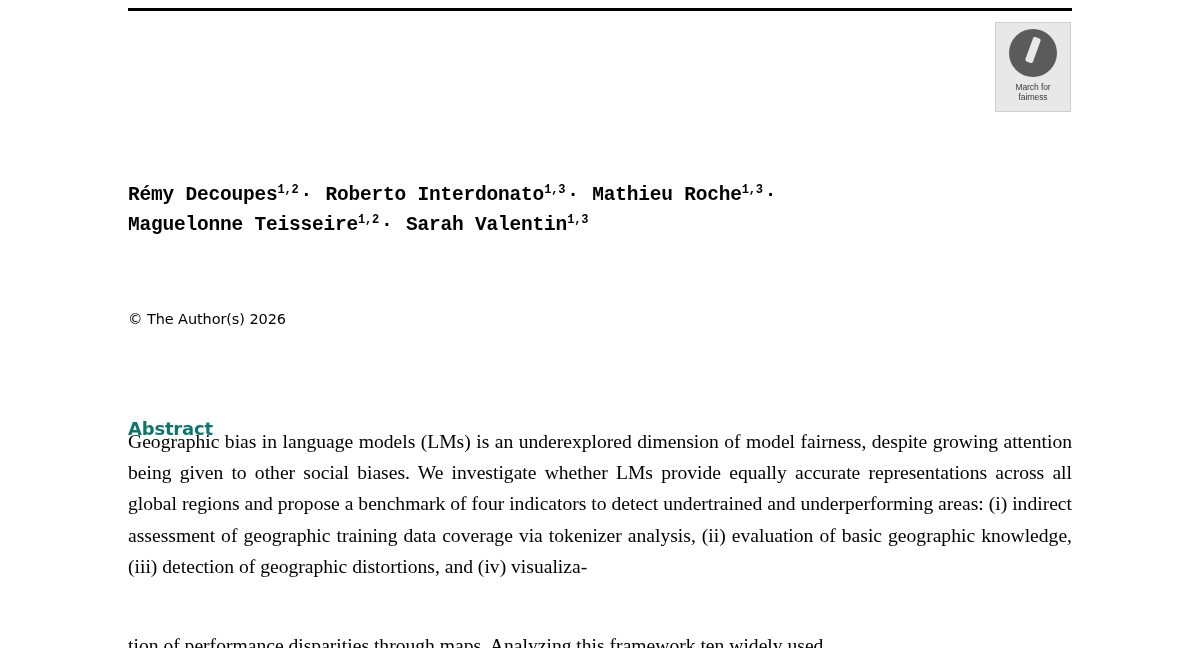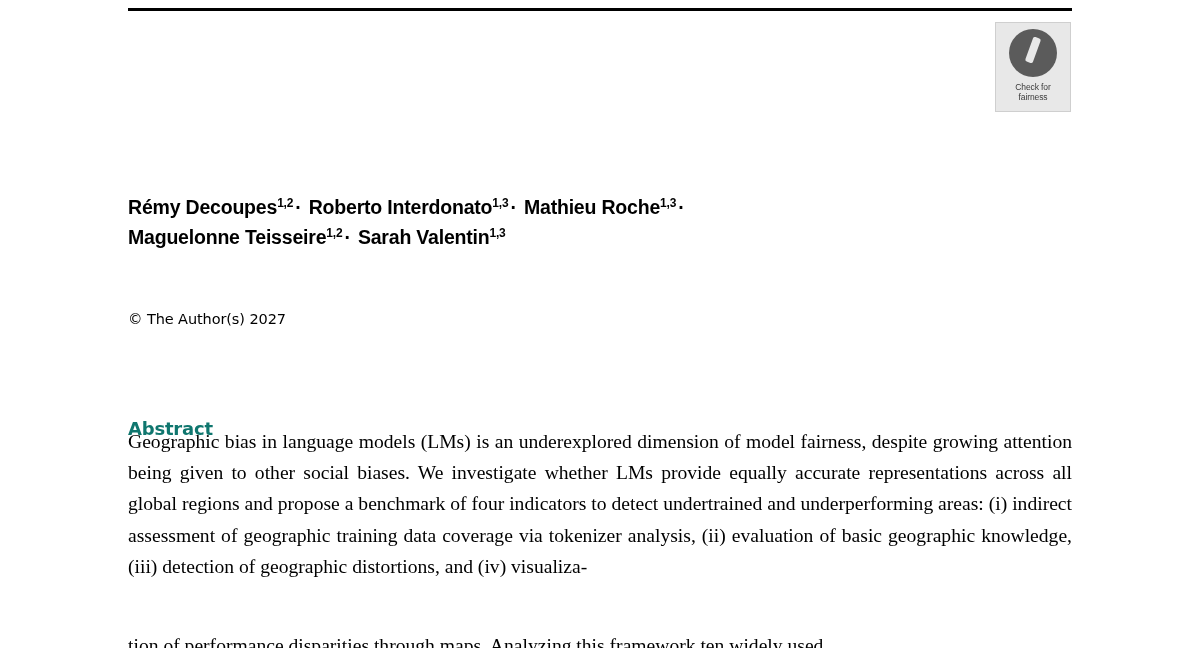--- a/index.html
+++ b/index.html
@@ -83,23 +83,23 @@
     font-weight: bold;
     font-size: 27.5px;
     line-height: 34px;
     letter-spacing: -0.6px;
     color: #000000;
   }
 
   .authors {
     position: absolute;
     left: 128px;
-    top: 192px;
+    top: 180px;
     width: 880px;
-    font-family: Liberation Sans, sans-serif;
+    font-family: Liberation Mono, monospace;
     font-weight: bold;
     font-size: 19.5px;
     line-height: 30px;
     letter-spacing: -0.2px;
     color: #000000;
   }
   .authors sup {
     font-size: 12px;
     font-weight: bold;
     vertical-align: super;
@@ -153,36 +153,36 @@
 </head>
 <body>
 
 <div class="page">
 
   <div class="top-rule"></div>
 
   <div class="crossmark">
     <span class="disc"></span>
     <span class="cm-label">
-      <span>Check for</span><br>
+      <span>March for</span><br>
       <span>fairness</span>
     </span>
   </div>
 
 
   <div class="authors">
     <span>Rémy Decoupes</span><sup>1,2</sup><span class="sep">·</span>
     <span>Roberto Interdonato</span><sup>1,3</sup><span class="sep">·</span>
     <span>Mathieu Roche</span><sup>1,3</sup><span class="sep">·</span><br>
     <span>Maguelonne Teisseire</span><sup>1,2</sup><span class="sep">·</span>
     <span>Sarah Valentin</span><sup>1,3</sup>
   </div>
 
   <div class="history">
-    <div>© The Author(s) 2027</div>
+    <div>© The Author(s) 2026</div>
   </div>
 
   <div class="abstract-head">Abstract</div>
 
   <div class="abstract-body">
     <span>Geographic bias in language models (LMs) is an underexplored dimension of model fairness, despite growing attention being given to other social biases. We investigate whether LMs provide equally accurate representations across all global regions and propose a benchmark of four indicators to detect undertrained and underperforming areas: (i) indirect assessment of geographic training data coverage via tokenizer analysis, (ii) evaluation of basic geographic knowledge, (iii) detection of geographic distortions, and (iv) visualiza-</span>
     <span class="last-line">tion of performance disparities through maps. Analyzing this framework ten widely used</span>
   </div>
 
 </div>

